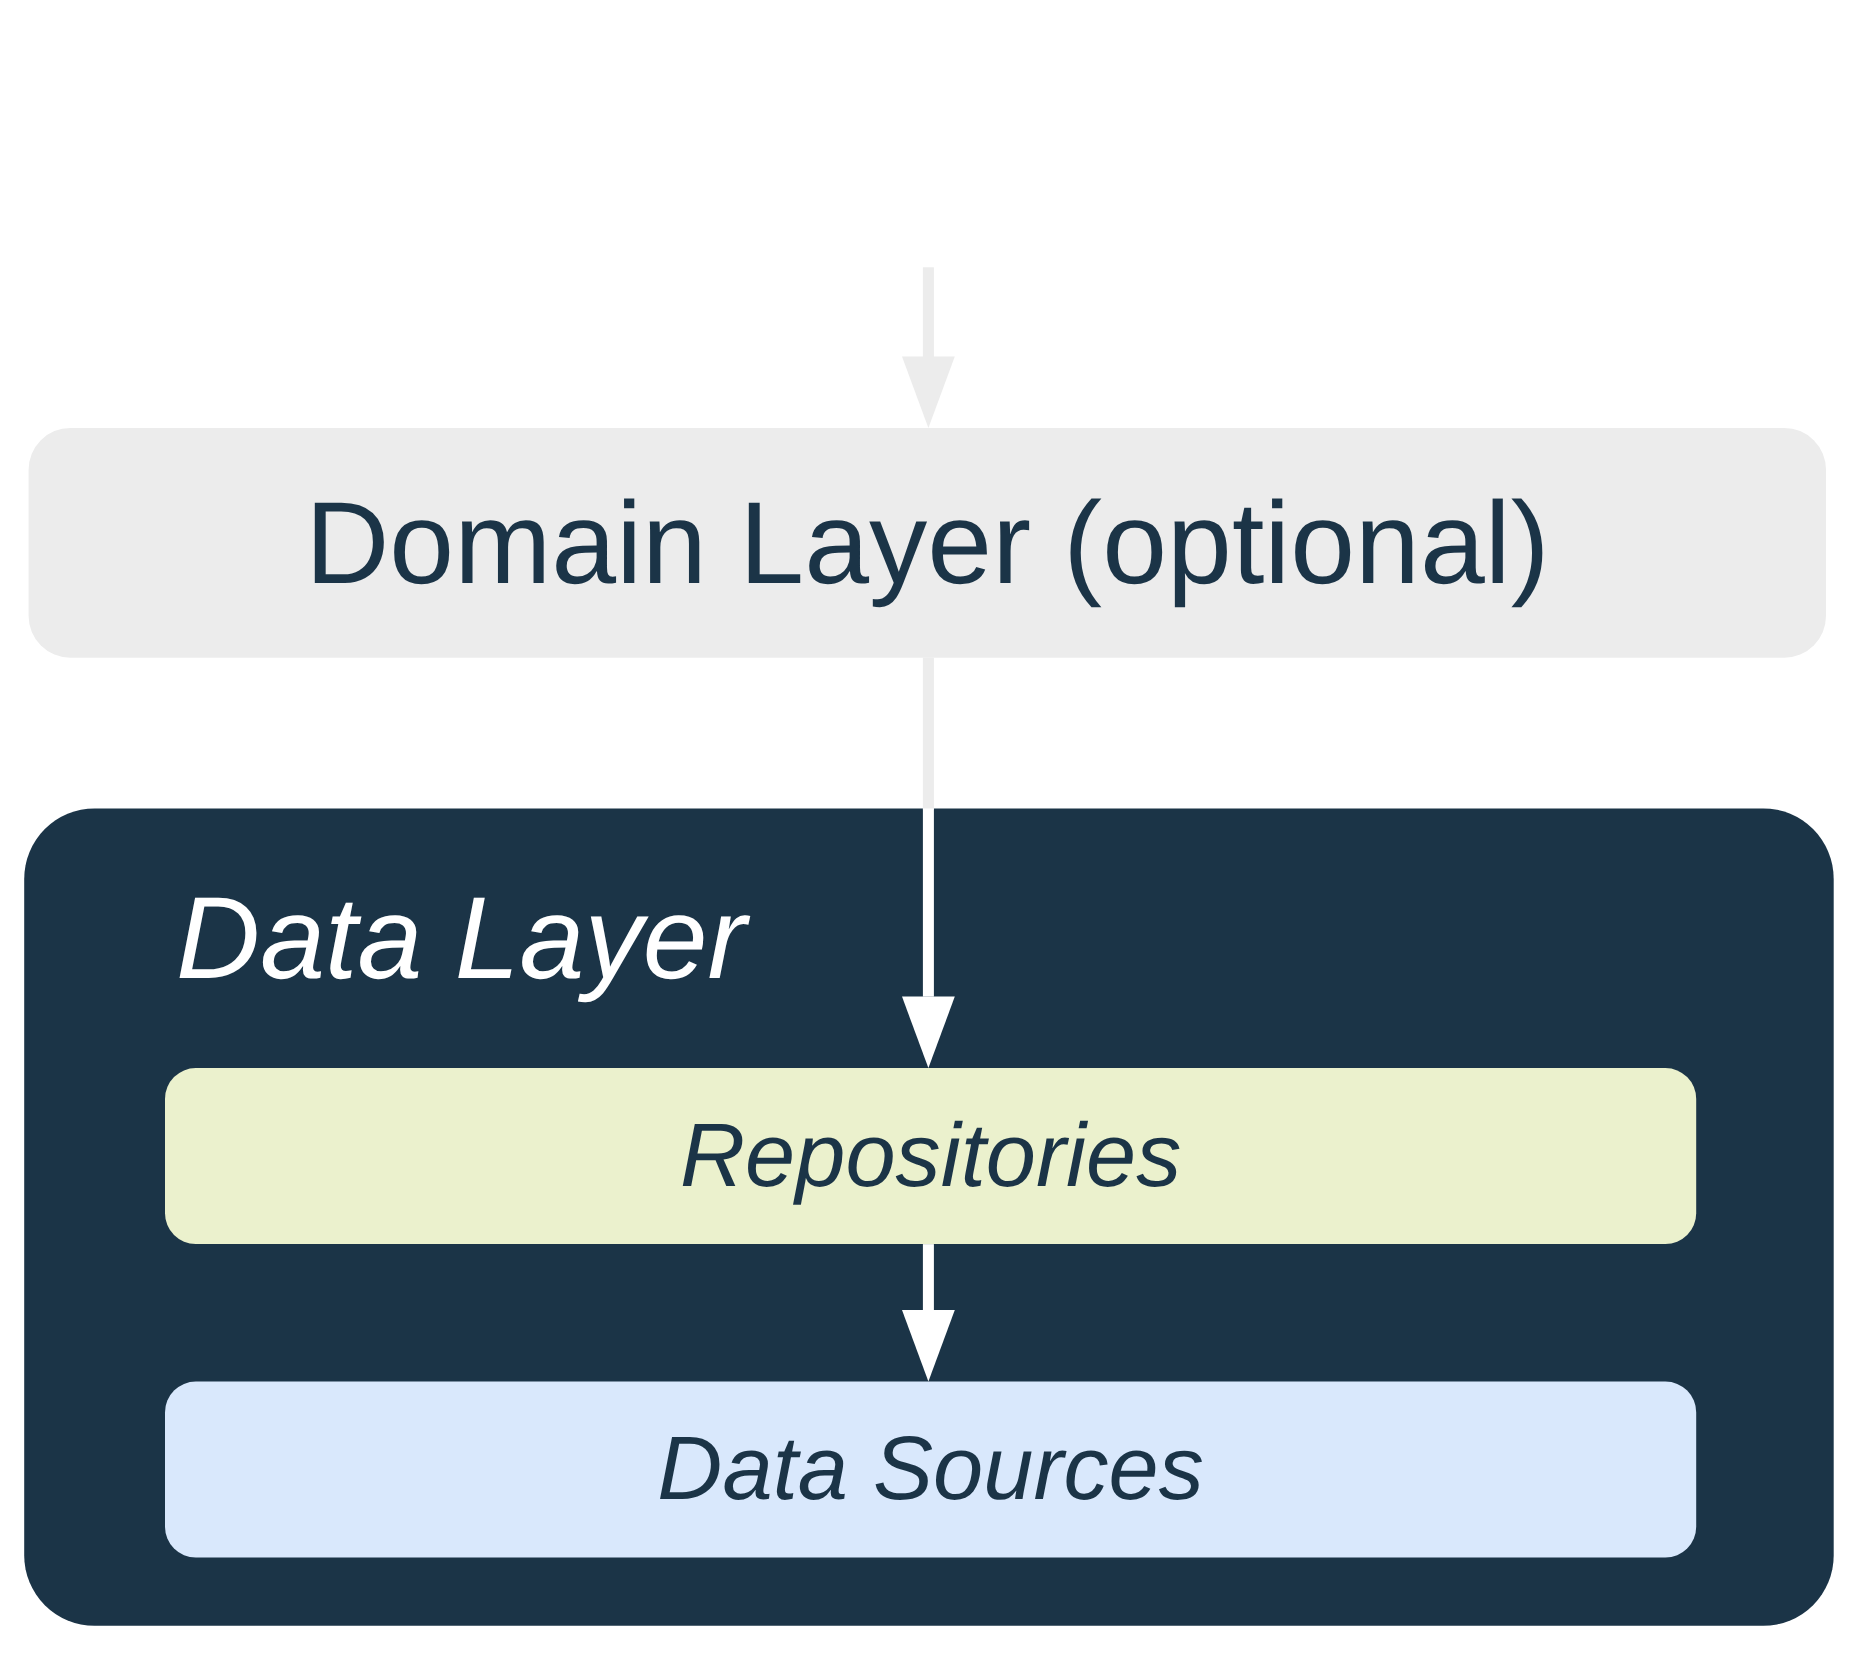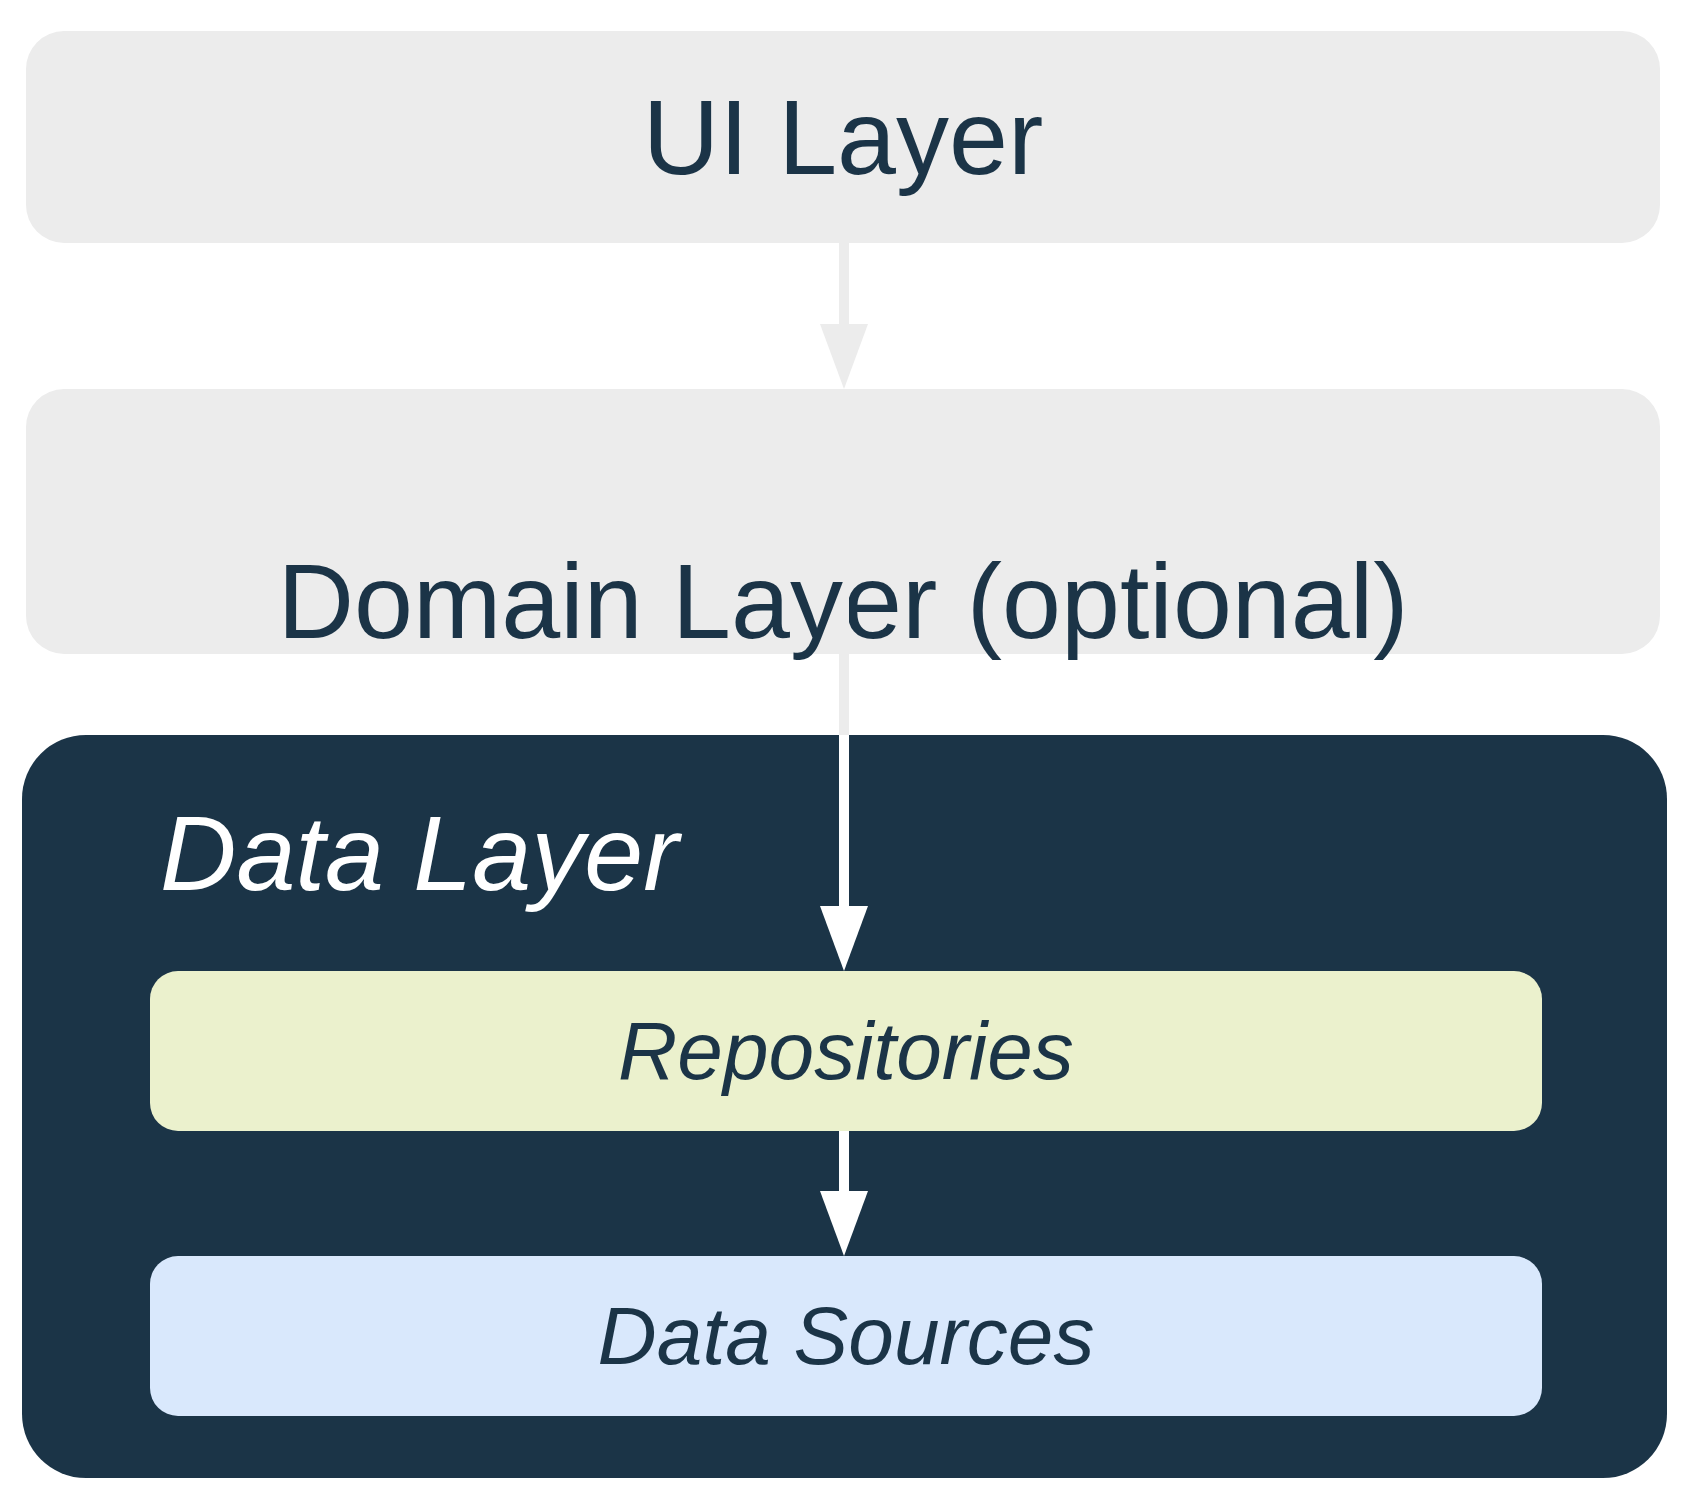--- a/index.html
+++ b/index.html
@@ -37,21 +37,21 @@
     justify-content:center;
   }
   .layer-box .label{
     font-size:106px;
     line-height:1;
     letter-spacing:0px;
     color:var(--text-dark);
     white-space:nowrap;
   }
   .box-ui{top:31px;height:212px;}
-  .box-domain{top:389px;height:265px;align-items:flex-end;}
+  .box-domain{top:389px;height:209px;}
 
   .box-data{
     position:absolute;
     left:22px;
     top:735px;
     width:1645px;
     height:743px;
     background:var(--dark-navy);
     border-radius:64px;
     font-style:italic;
@@ -114,23 +114,20 @@
   
   .arrow-3{left:839px;top:1131px;}
   .arrow-3 .shaft{top:0;height:61px;}
   .arrow-3 .head{top:60px;}
 </style>
 </head>
 <body>
 
 <div class="canvas">
 
-  <div class="layer-box box-ui">
-    <span class="label">UI Layer</span>
-  </div>
 
   <div class="arrow arrow-gray arrow-1">
     <div class="shaft"></div>
     <div class="head"></div>
   </div>
 
   <div class="layer-box box-domain">
     <span class="label">Domain Layer (optional)</span>
   </div>
 

